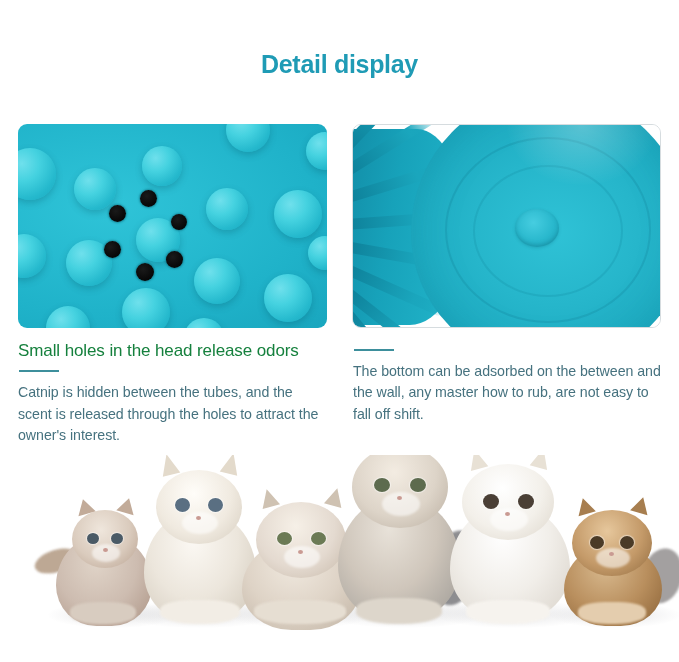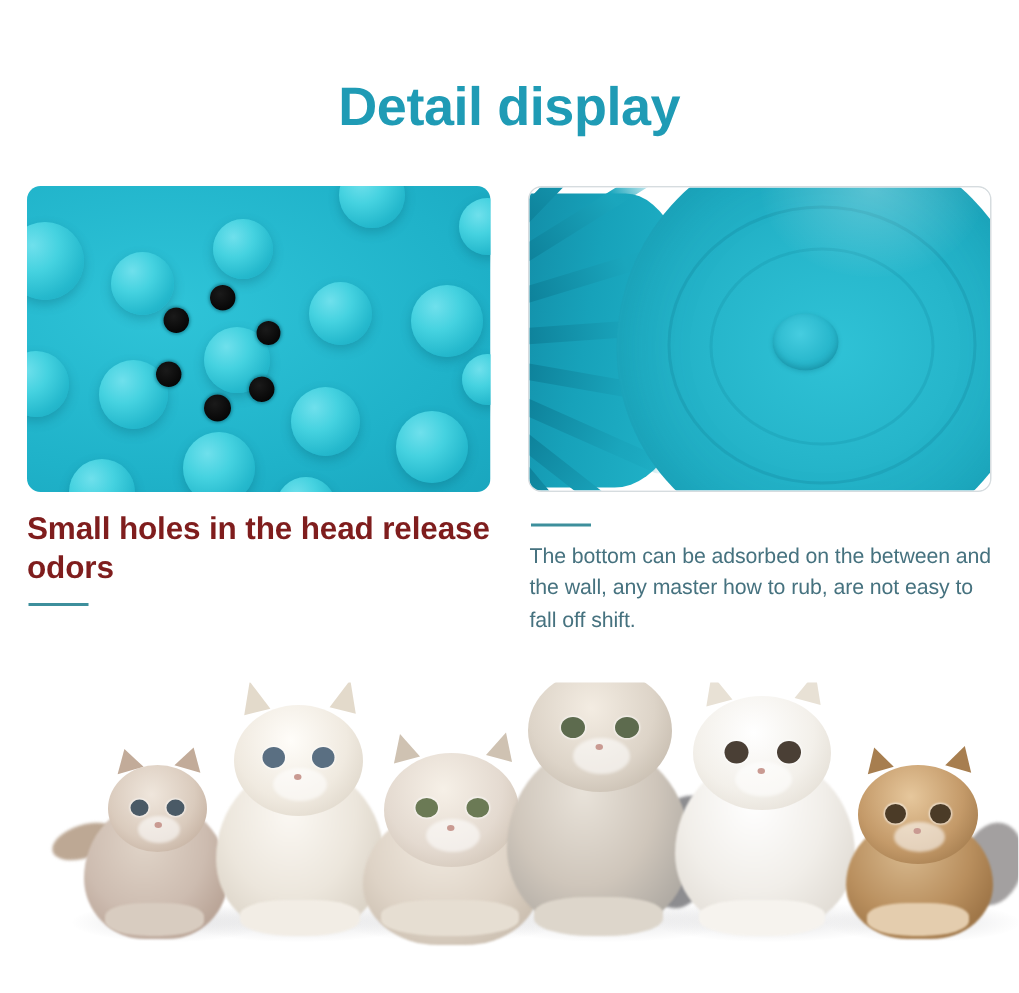--- a/index.html
+++ b/index.html
@@ -10,21 +10,21 @@
     background: #ffffff;
     font-family: "Liberation Sans", sans-serif;
     overflow: hidden;
     position: relative;
   }
 
   
   .page-title {
     width: 100%;
     text-align: center;
-    font-size: 36px;
+    font-size: 25px;
     font-weight: bold;
     color: #1f9bb5;
     letter-spacing: -0.3px;
     position: absolute;
     top: 50px;
     left: 0;
   }
 
   
   .cards-row {
@@ -140,23 +140,23 @@
     position: absolute;
     top: 340px;
     left: 18px;
     width: 645px;
     display: flex;
     justify-content: space-between;
   }
   .text-col { width: 310px; }
 
   .feature-heading {
-    font-size: 21px;
-    font-weight: bold;
-    color: #7f1d1d;
+    font-size: 17px;
+    font-weight: normal;
+    color: #15803d;
     letter-spacing: -0.1px;
     line-height: 1.25;
   }
   .heading-rule {
     width: 40px;
     height: 2px;
     background: #3d8f9c;
     margin: 9px 0 10px 1px;
   }
   .feature-body {
@@ -288,20 +288,21 @@
       </div>
     </div>
   </div>
 </div>
 
 <div class="text-row">
 
   <div class="text-col">
     <div class="feature-heading">Small holes in the head release odors</div>
     <div class="heading-rule"></div>
+    <div class="feature-body">Catnip is hidden between the tubes, and the scent is released through the holes to attract the owner's interest.</div>
   </div>
 
   <div class="text-col">
     <div class="heading-rule"></div>
     <div class="feature-body">The bottom can be adsorbed on the between and the wall, any master how to rub, are not easy to fall off shift.</div>
   </div>
 </div>
 
 <div class="cats-strip">
 

